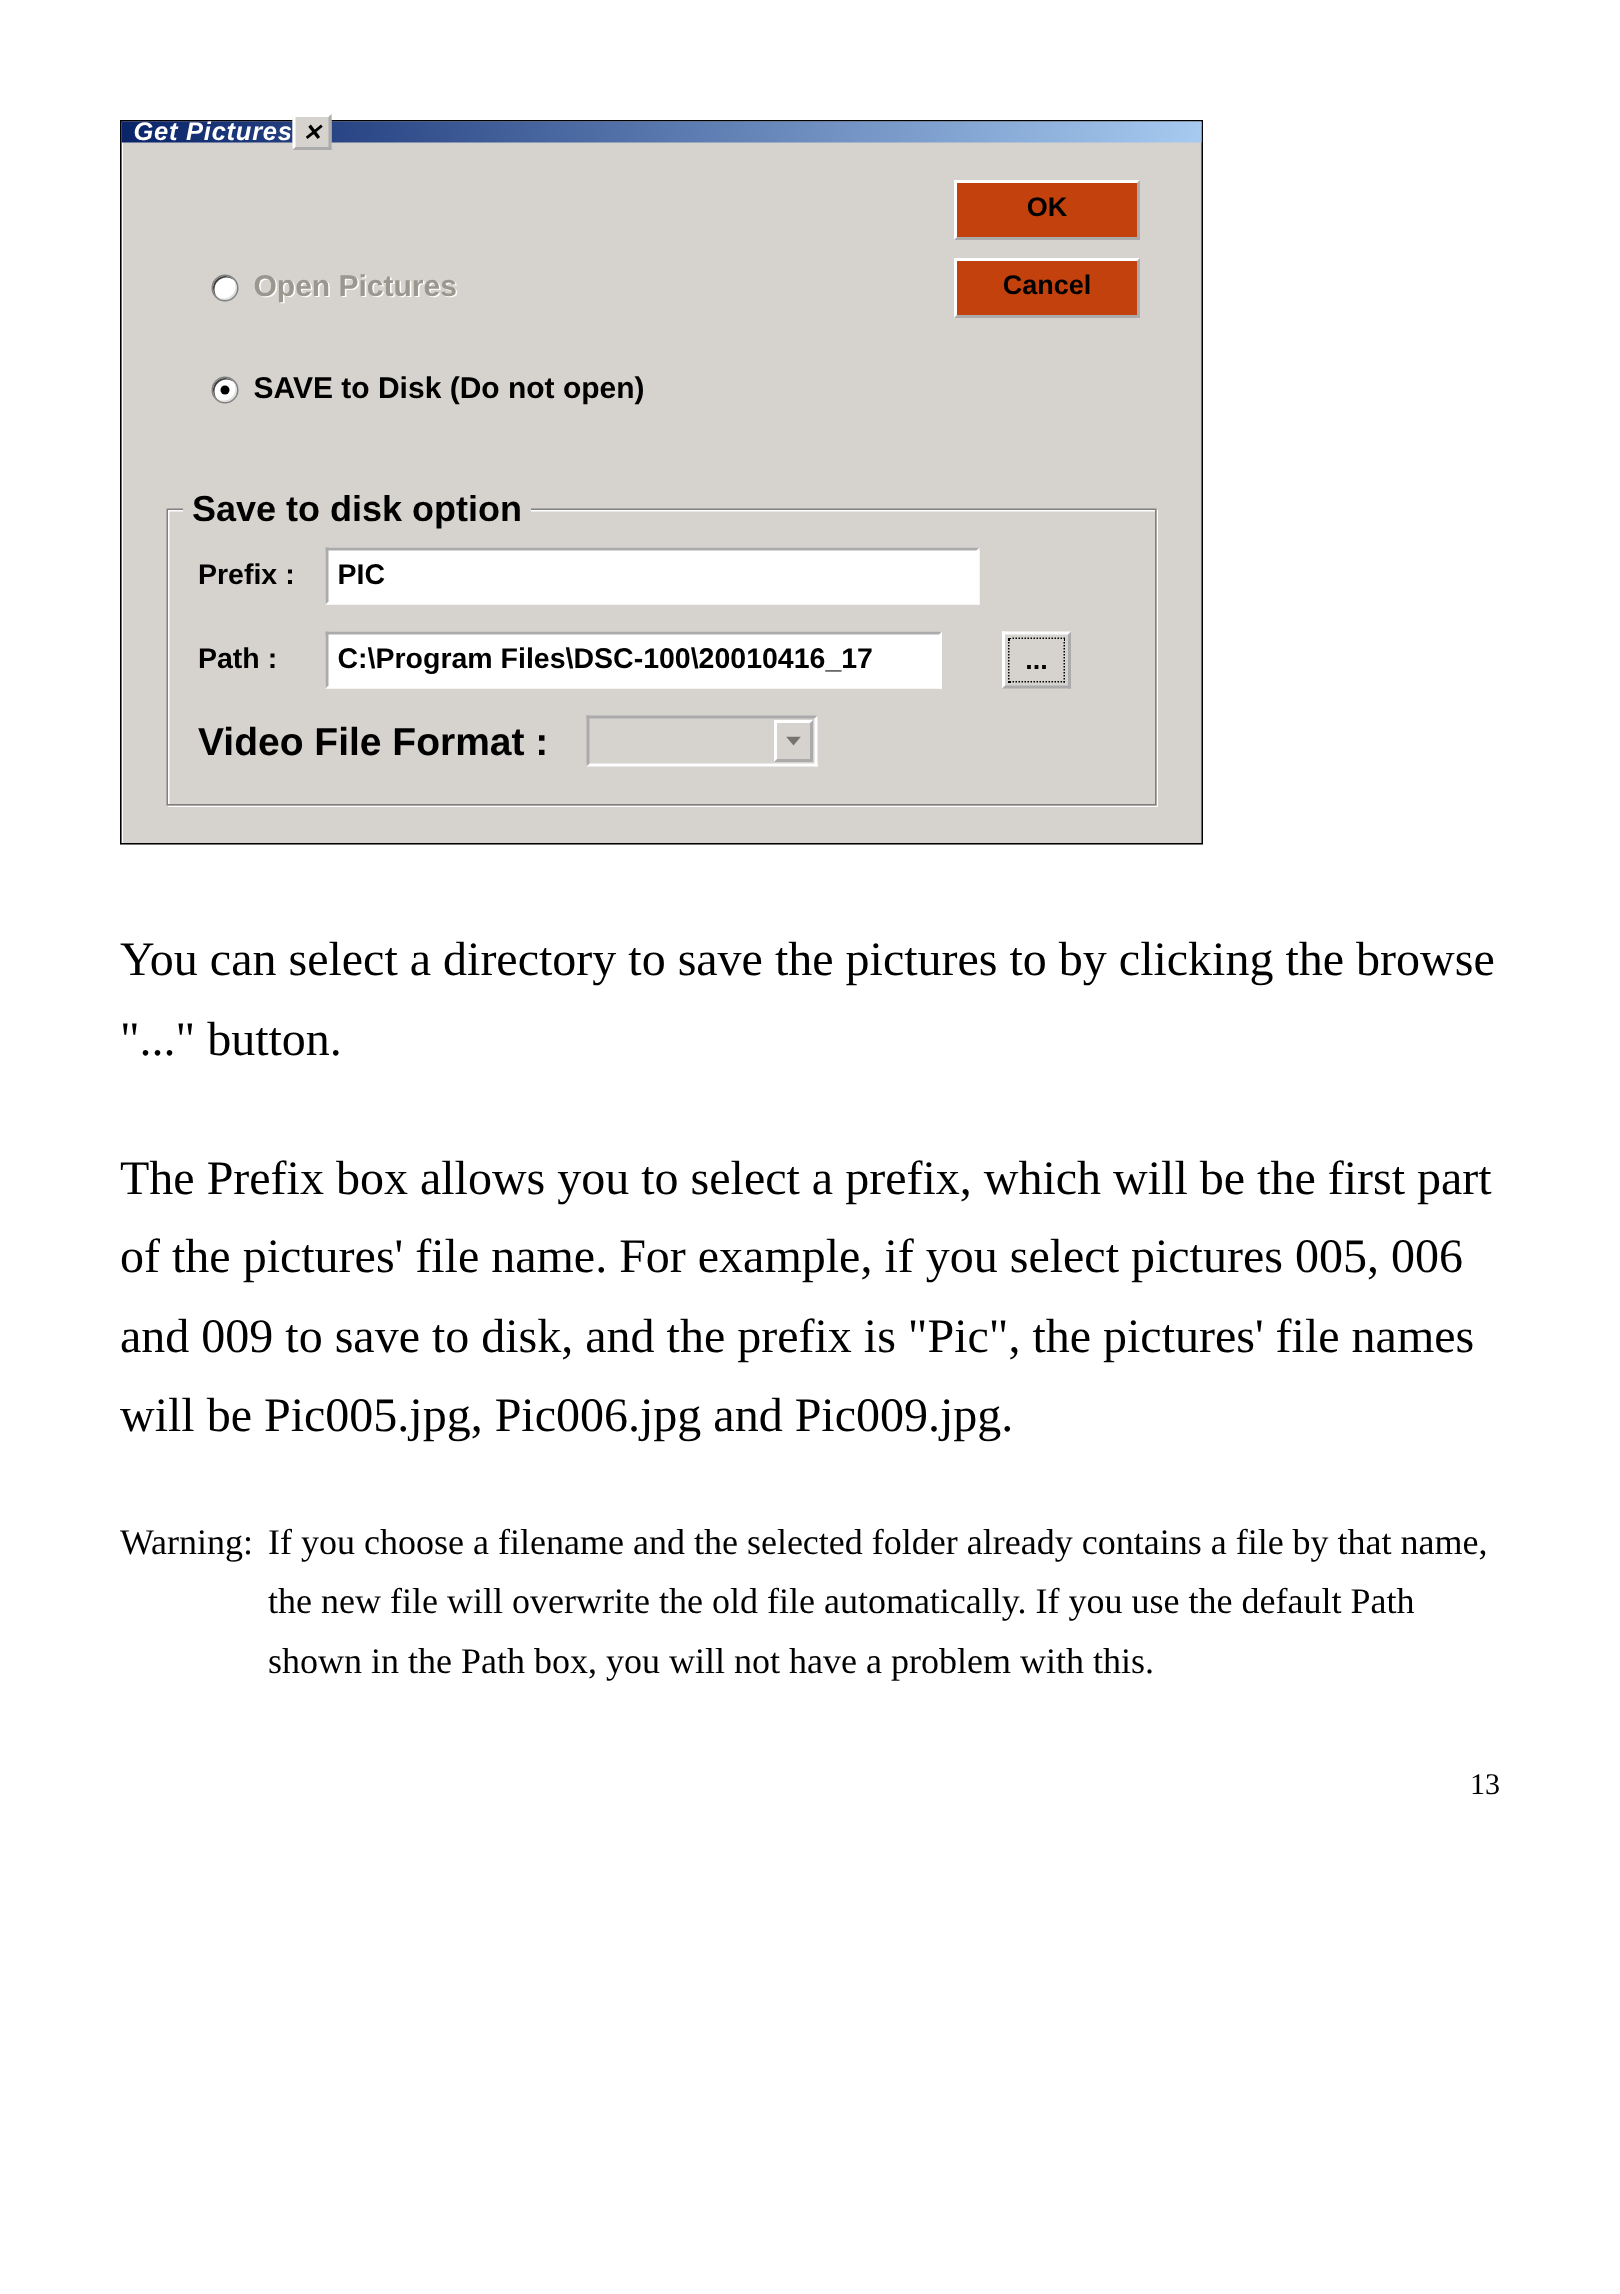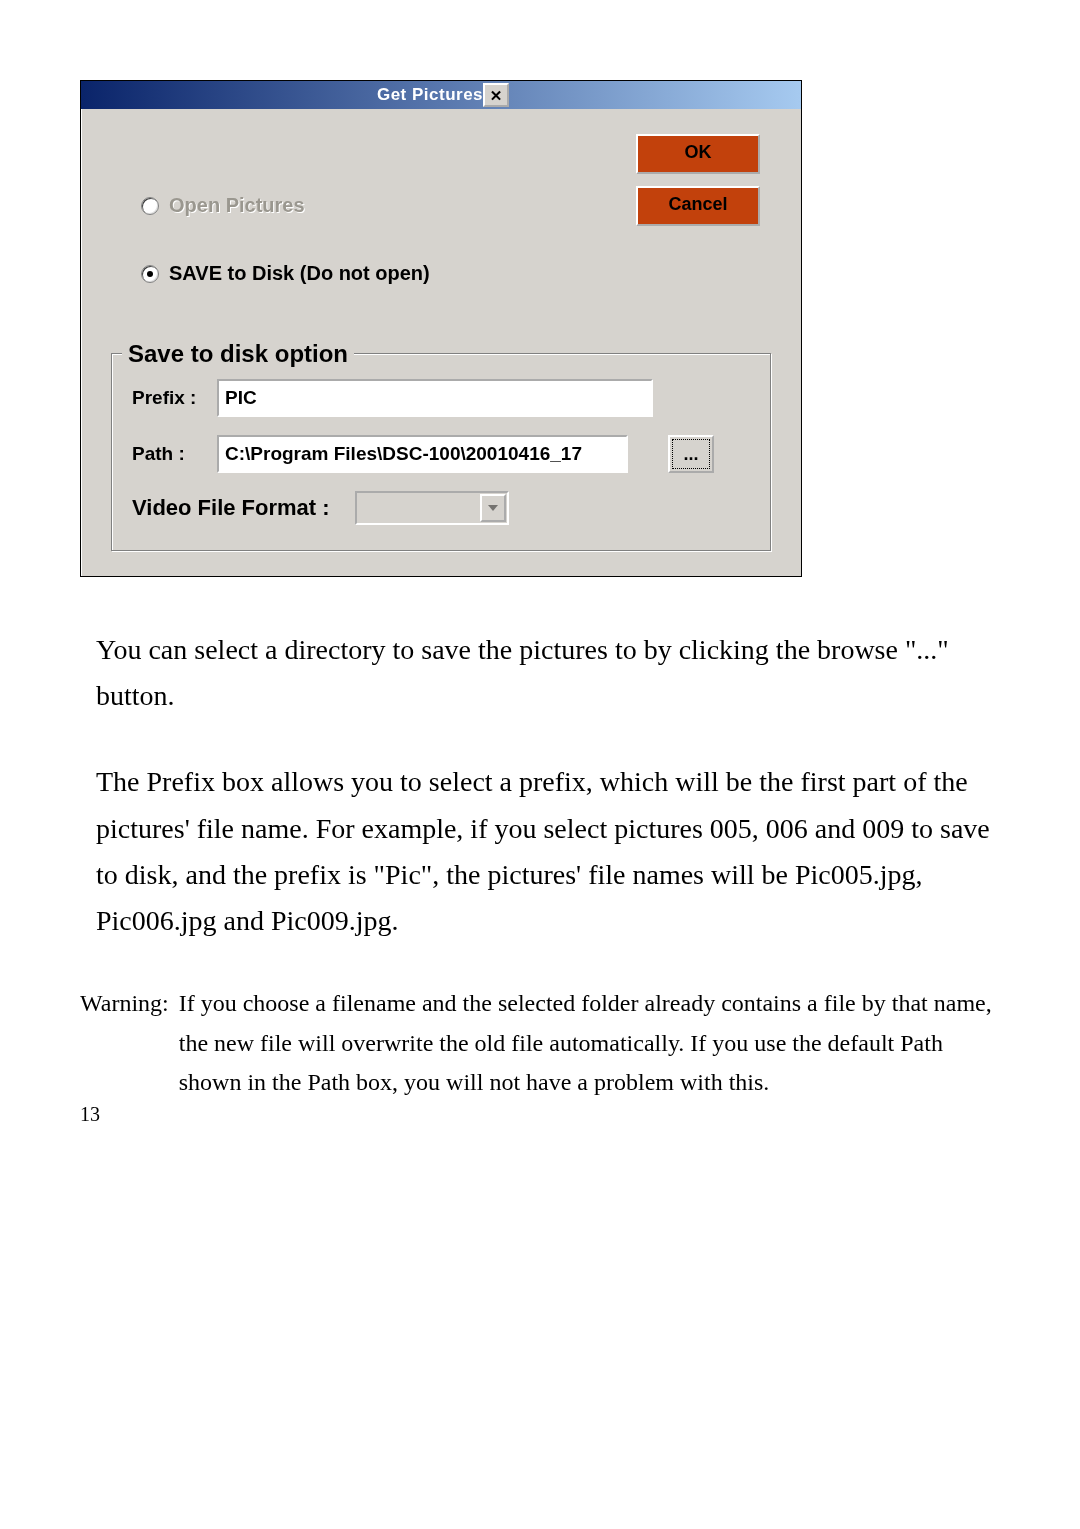--- a/index.html
+++ b/index.html
@@ -25,27 +25,28 @@
     margin: 0 0 50px 0;
     border: 1px solid #000;
     background: #d6d3ce;
     font-family: Tahoma, Verdana, Arial, sans-serif;
     font-size: 18px;
     box-shadow: 1px 1px 0 #fff inset;
   }
   .titlebar {
     display: flex;
     align-items: center;
-    justify-content: center;
-    height: 28px;
+    justify-content: flex-start;
+    height: 14px;
     padding: 0 4px 0 8px;
     background: linear-gradient(to right, #0a246a, #a6caf0);
     color: #fff;
     font-weight: bold;
     font-size: 17px;
+    font-style: italic;
   }
   .titlebar .title {
     letter-spacing: 0.5px;
   }
   .close-btn {
     width: 22px;
     height: 20px;
     background: #d6d3ce;
     border: 2px outset #fff;
     display: flex;
@@ -175,21 +176,21 @@
     justify-content: center;
     font-weight: bold;
     font-size: 18px;
     outline: 1px dotted #000;
     outline-offset: -5px;
   }
   .vff-row {
     display: flex;
     align-items: center;
     font-weight: bold;
-    font-size: 22px;
+    font-size: 26px;
   }
   .vff-label { margin-right: 25px; }
   .combo {
     width: 150px;
     height: 30px;
     background: #d6d3ce;
     border: 2px inset #fff;
     display: flex;
     align-items: center;
     justify-content: flex-end;
@@ -201,38 +202,39 @@
     border: 2px outset #fff;
     margin: 1px;
     display: flex;
     align-items: center;
     justify-content: center;
   }
   .combo-arrow svg { display: block; opacity:0.45; }
 
   
   .para {
-    margin: 0 0 40px 16px;
+    margin: 0 0 40px 0;
     line-height: 1.65;
-    font-size: 28px;
+    font-size: 32px;
   }
   .warning-block {
     display: flex;
     line-height: 1.65;
     font-size: 24px;
   }
   .warning-label {
     white-space: nowrap;
   }
   .warning-body {
     padding-left: 10px;
   }
   .pagenum {
-    text-align: left;
+    text-align: right;
     font-size: 20px;
+    margin-top: 50px;
   }
 
   b { font-weight: normal; }
 </style>
 </head>
 <body>
 
 <div class="page">
 
 

